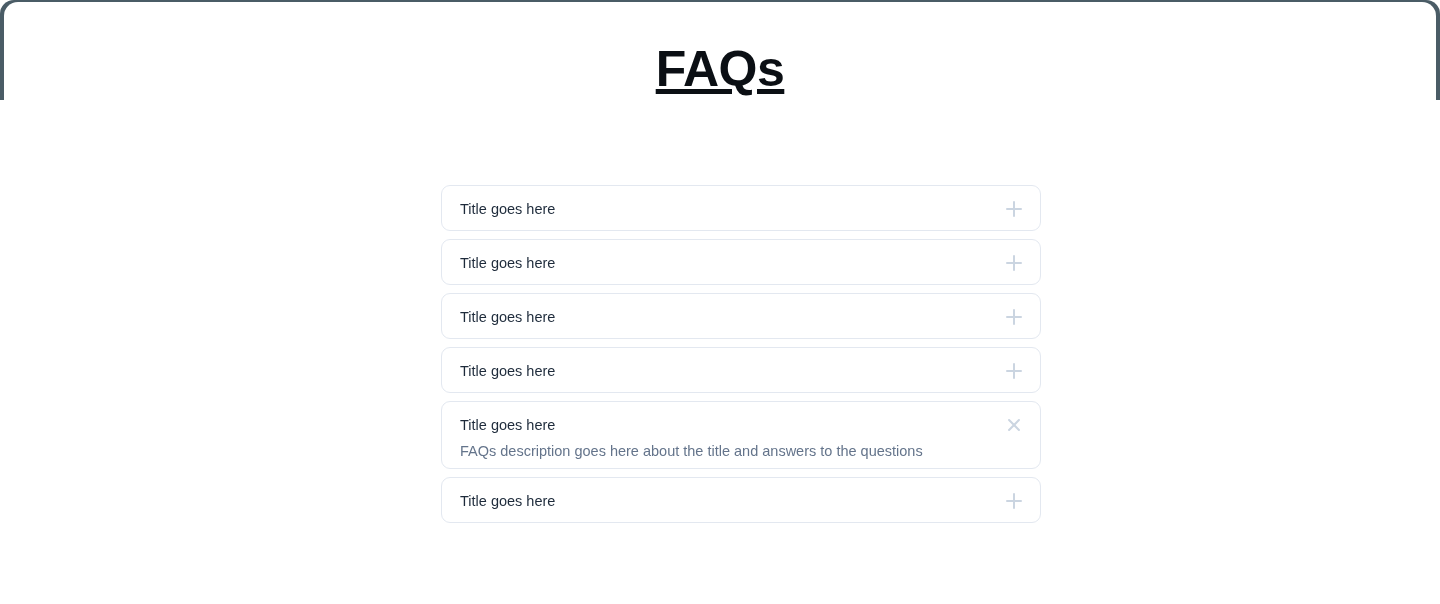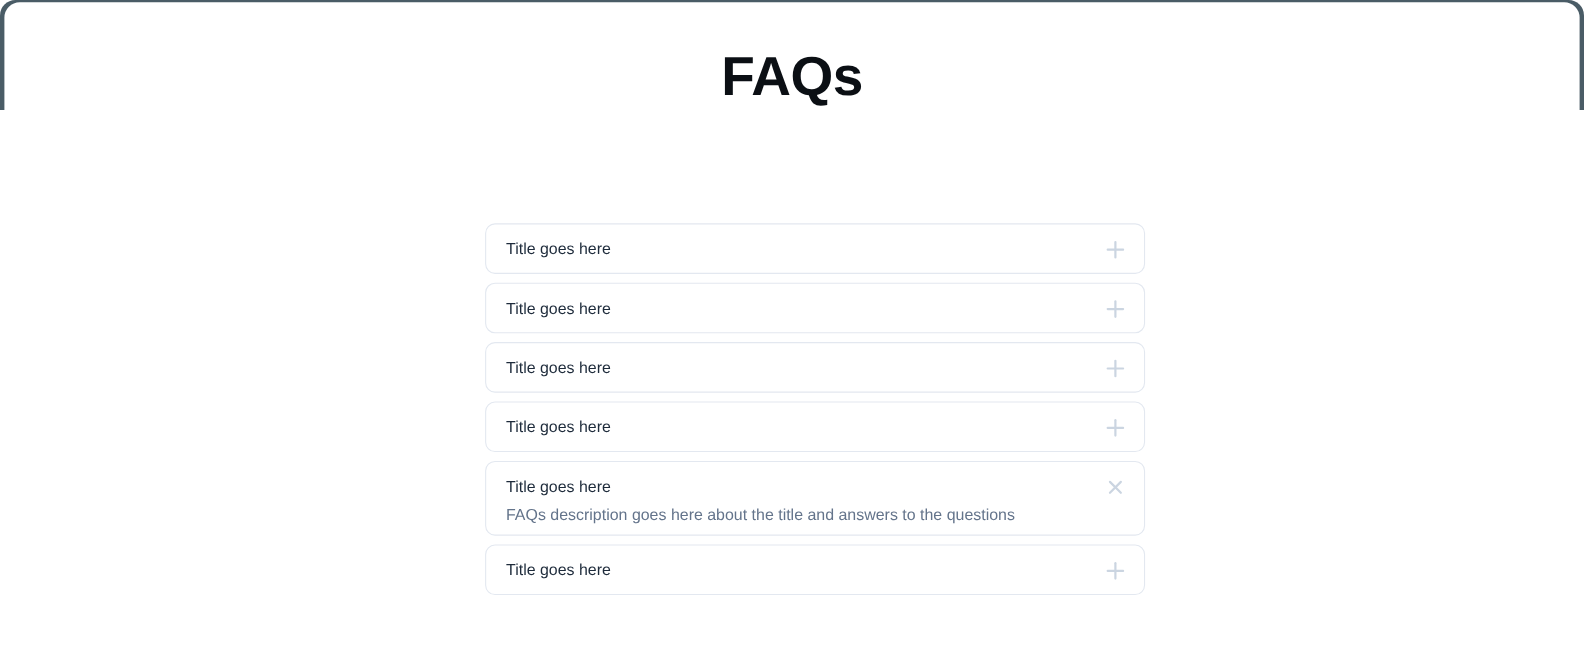--- a/index.html
+++ b/index.html
@@ -48,26 +48,27 @@
     left: 0;
     top: 36px;
     width: 1432px;
     text-align: center;
     font-size: 50px;
     line-height: 62px;
     font-weight: 700;
     letter-spacing: -0.5px;
     color: #0b0f14;
     margin: 0;
+    text-decoration: underline;
   }
 
   .faq-list {
     position: absolute;
     left: 437px;
-    top: 201px;
+    top: 183px;
     width: 600px;
     display: flex;
     flex-direction: column;
     gap: 8px;
   }
 
   .faq-item {
     box-sizing: border-box;
     width: 600px;
     background: #ffffff;

